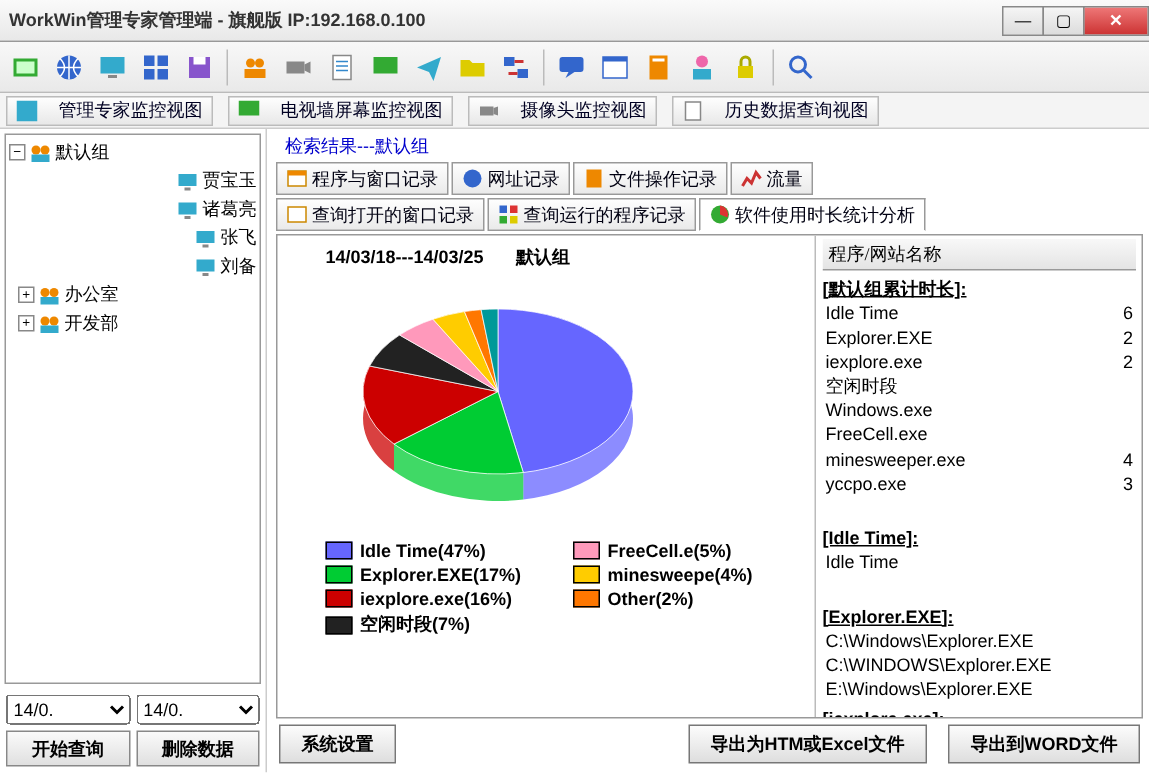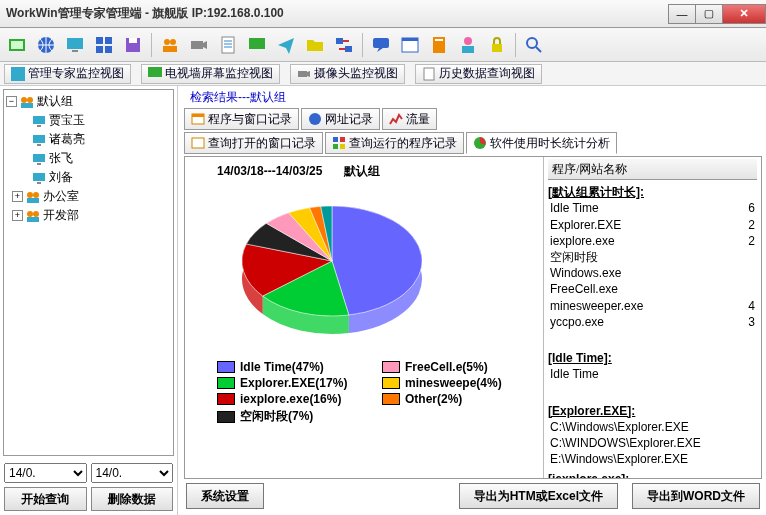--- a/index.html
+++ b/index.html
@@ -16,31 +16,31 @@
 .winbtn.close::after{content:"✕"; font-weight:bold;}
 
 
 .toolbar { height: 34px; background: linear-gradient(#f8f8f8,#e9e9e9); border-bottom:1px solid #bbb; display:flex; align-items:center; padding:2px 4px; gap:3px; }
 .tbicon { width:26px; height:26px; border:1px solid transparent; display:flex; align-items:center; justify-content:center; cursor:pointer; }
 .tbicon svg{width:20px;height:20px;}
 .tbsep{width:1px;height:24px;background:#bbb;margin:0 2px;}
 
 
 .viewtabs { height: 24px; background:#f4f4f4; border-bottom:1px solid #ccc; display:flex; align-items:center; padding:0 4px; gap:10px; }
-.vtab { display:flex; align-items:center; gap:3px; border:1px solid #bbb; background:linear-gradient(#fefefe,#e8e8e8); padding:1px 6px; height:20px; cursor:pointer; font-size:12px; color:#002; }
+.vtab { display:flex; align-items:center; gap:14px; border:1px solid #bbb; background:linear-gradient(#fefefe,#e8e8e8); padding:1px 6px; height:20px; cursor:pointer; font-size:12px; color:#002; }
 .vtab .ico{width:14px;height:14px;}
 
 
 .main { display:flex; height: calc(515px - 28px - 34px - 24px); }
 .left { width: 178px; border-right:1px solid #ccc; display:flex; flex-direction:column; background:#fff; }
 .tree { flex:1; border:1px solid #999; margin:3px; padding:2px; overflow:hidden; background:#fff; font-size:12px; }
 .tnode { display:flex; align-items:center; gap:3px; padding:1px 0; cursor:pointer;}
 .tnode .exp{width:11px;height:11px;border:1px solid #888;display:inline-flex;align-items:center;justify-content:center;font-size:9px;line-height:1;background:#fff;}
 .tnode .tico{width:14px;height:14px;}
-.tnode.child{padding-left:26px;}
+.tnode.child{padding-left:26px;justify-content:flex-end;}
 .tnode.group{padding-left:6px;}
 .tnode.root{padding-left:0;}
 
 .datectrl { display:flex; gap:4px; padding:4px; }
 .datectrl select{ width:96px; font-size:12px; height:20px; }
 .lbtns { display:flex; gap:4px; padding:0 4px 4px; }
 .lbtn { flex:1; height:24px; border:1px solid #888; background:linear-gradient(#fafafa,#e0e0e0); cursor:pointer; font-size:12px; font-weight:bold;}
 
 
 .right { flex:1; display:flex; flex-direction:column; padding:2px 2px 2px 4px; overflow:hidden; }
@@ -305,20 +305,26 @@
             <rect x="1" y="2" width="12" height="10" fill="#fff" stroke="#c80"></rect>
             <rect x="1" y="2" width="12" height="3" class="c-orange"></rect>
           </svg>
           <span>程序与窗口记录</span>
         </div>
       <div class="stab">
           <svg class="sico" viewBox="0 0 14 14">
             <circle cx="7" cy="7" r="6" class="c-blue"></circle>
           </svg>
           <span>网址记录</span>
+        </div>
+      <div class="stab">
+          <svg class="sico" viewBox="0 0 14 14">
+            <rect x="2" y="1" width="10" height="12" class="c-orange"></rect>
+          </svg>
+          <span>文件操作记录</span>
         </div>
       <div class="stab">
           <svg class="sico" viewBox="0 0 14 14">
             <path d="M1 12l3-5 3 3 3-7 3 4" stroke="#c33" fill="none" stroke-width="2"></path>
           </svg>
           <span>流量</span>
         </div>
     </div>
     <div class="tabrow2">
       <div class="stab">

